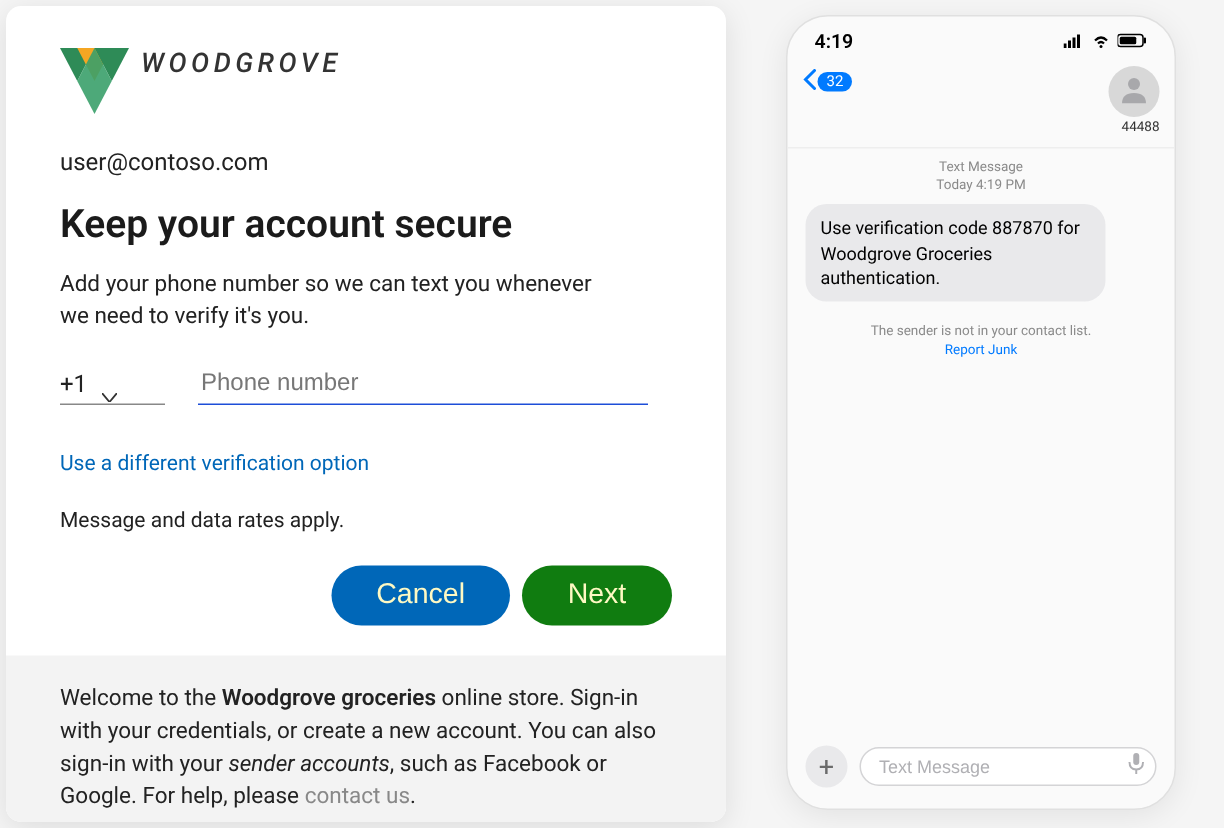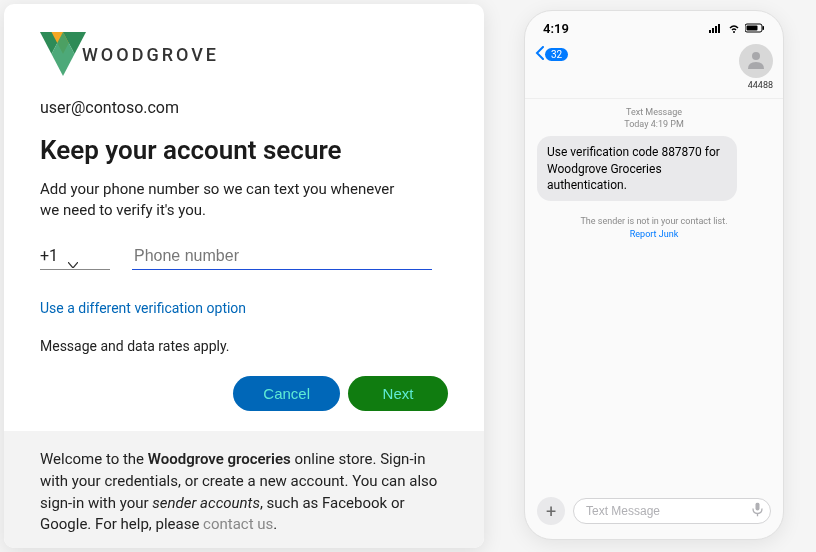--- a/index.html
+++ b/index.html
@@ -28,24 +28,25 @@
     display: flex;
     flex-direction: column;
     overflow: hidden;
   }
   .dialog-body {
     padding: 24px 36px 10px 36px;
     flex: 1;
   }
   .logo {
     display: flex;
-    align-items: center;
-    gap: 0;
+    align-items: flex-start;
+    gap: 12px;
     margin-bottom: 22px;
     margin-top: 4px;
+    font-style: italic;
   }
   .logo-mark {
     position: relative;
     width: 46px;
     height: 44px;
     margin-right: -4px;
   }
   .logo-text {
     font-size: 18px;
     letter-spacing: 3px;
@@ -117,23 +118,23 @@
   .buttons {
     display: flex;
     justify-content: flex-end;
     gap: 8px;
     margin-bottom: 10px;
   }
   .btn {
     border: none;
     border-radius: 22px;
     padding: 9px 30px;
-    font-size: 15px;
+    font-size: 19px;
     cursor: pointer;
-    color: #5eead4;
+    color: #fef9c3;
     min-width: 100px;
   }
   .btn-cancel { background: #0067b8; }
   .btn-next { background: #107c10; }
   .footer {
     background: #f3f3f3;
     padding: 18px 36px 22px 36px;
     font-size: 15px;
     color: #222;
     line-height: 1.45;

